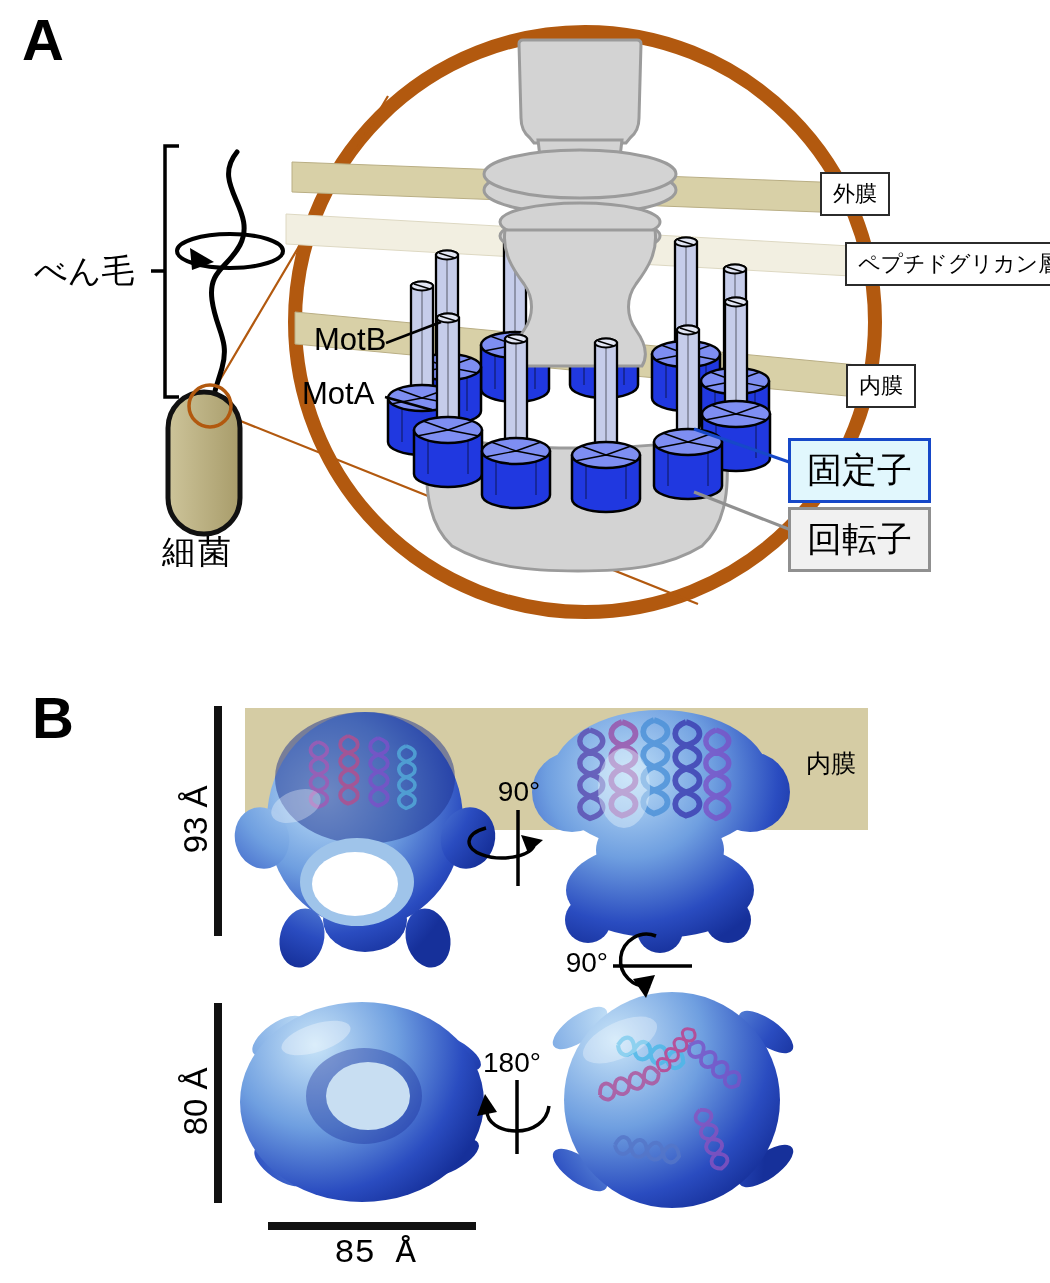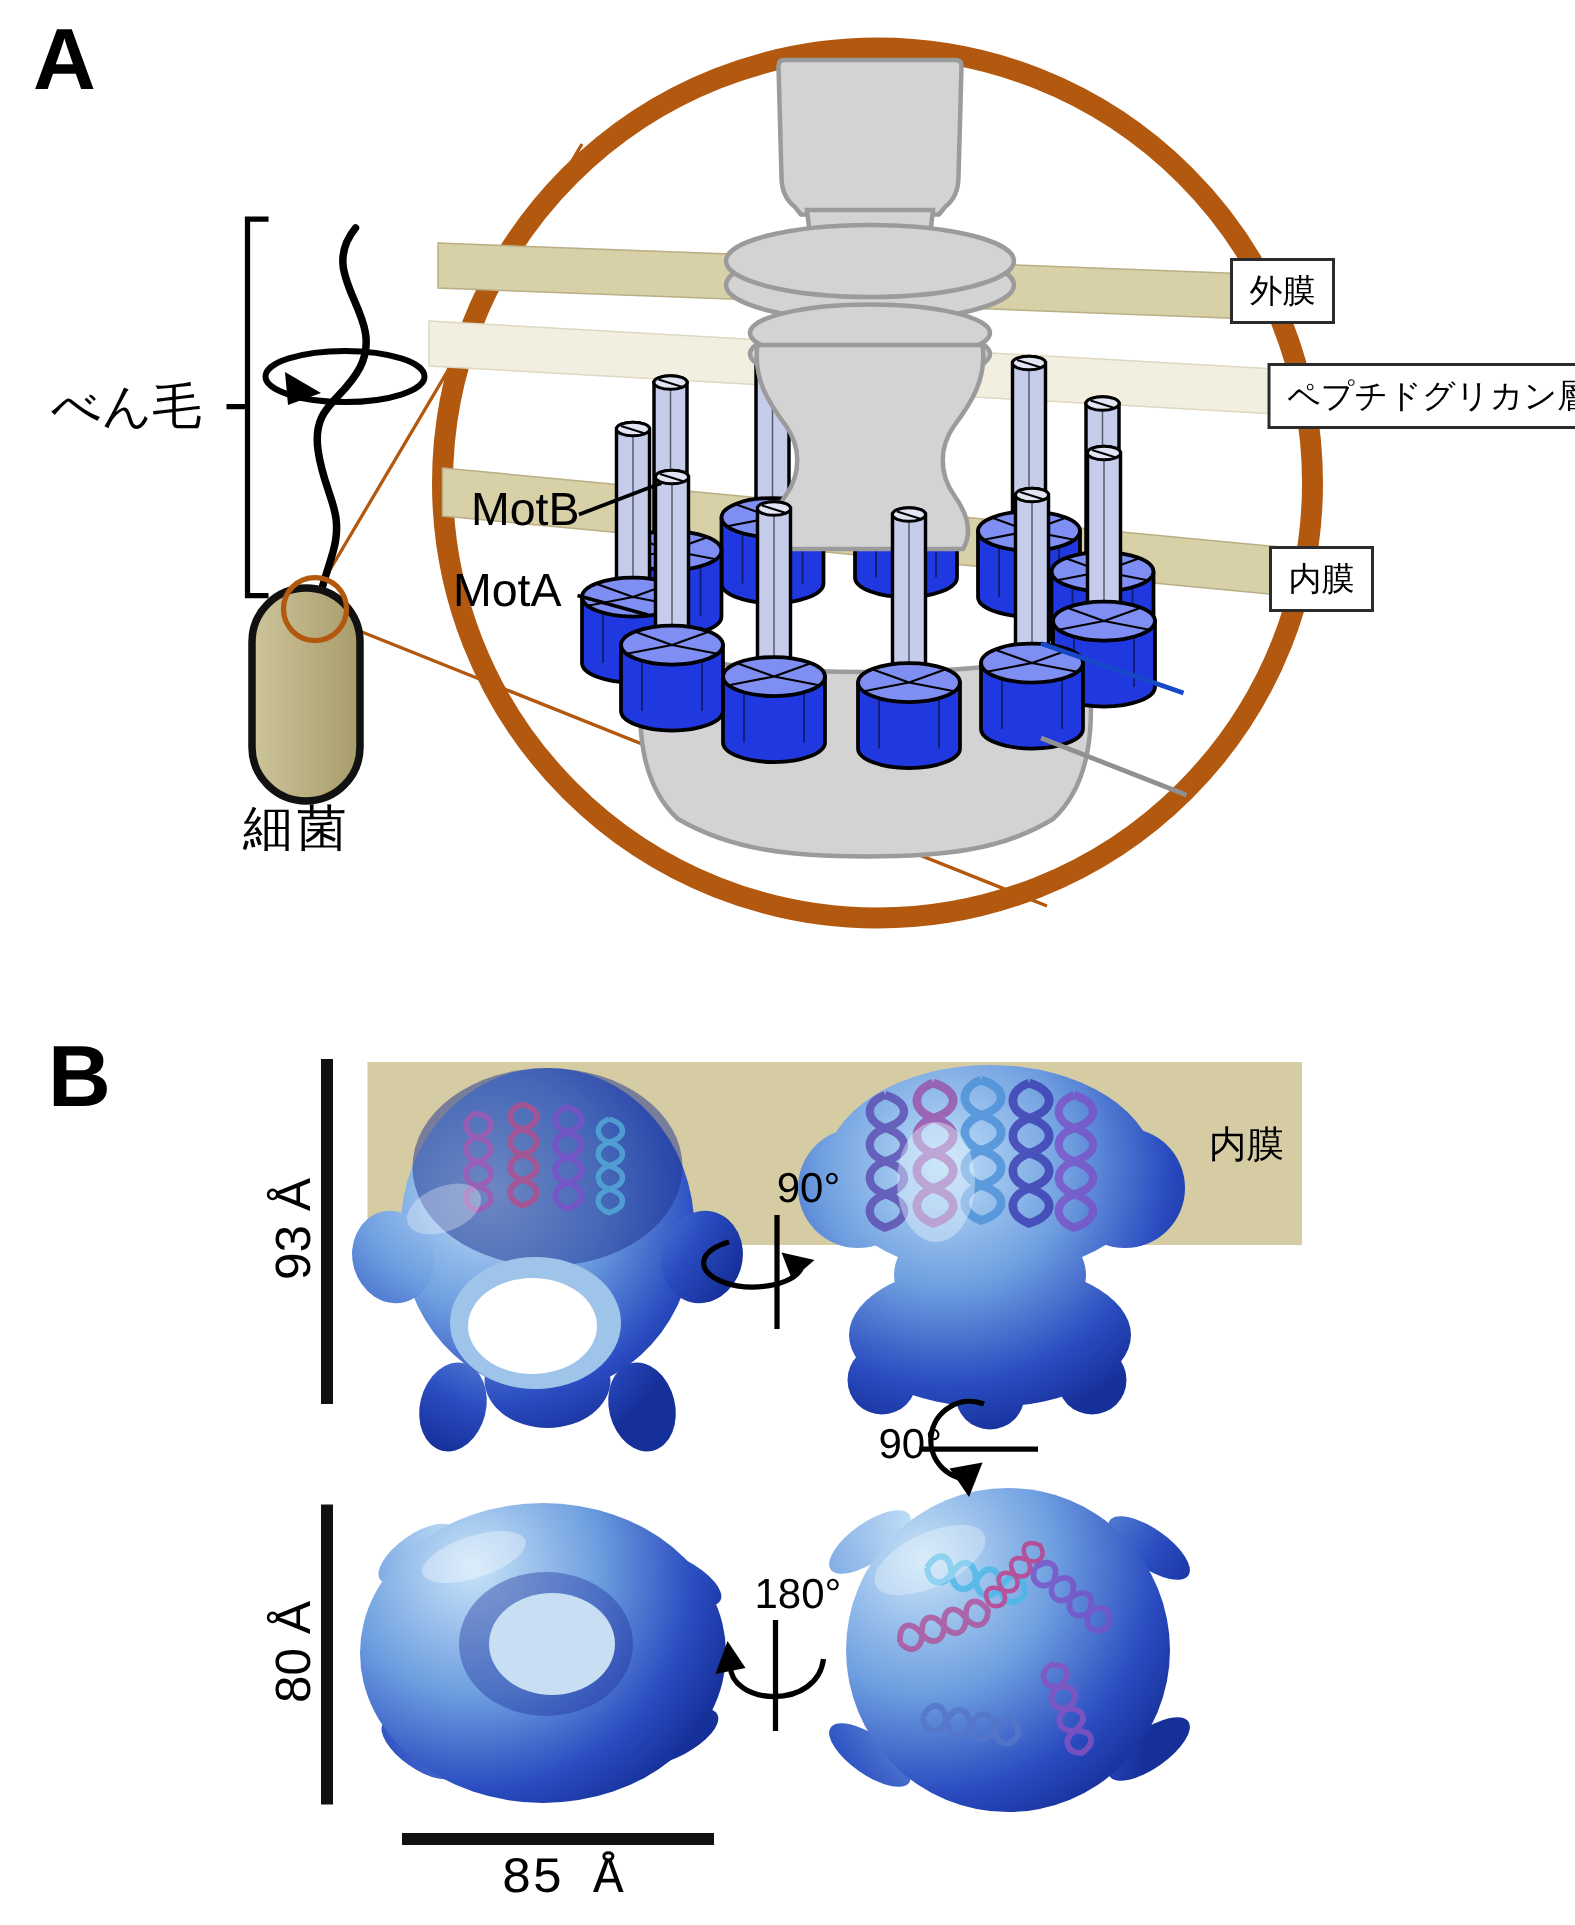--- a/index.html
+++ b/index.html
@@ -6,21 +6,21 @@
   #stage{position:relative;width:1050px;height:1283px;background:#fff;overflow:hidden;
          font-family:"Liberation Sans","DejaVu Sans",sans-serif;color:#000;}
   #art{position:absolute;left:0;top:0;}
   .lbl{position:absolute;white-space:nowrap;line-height:1.05;}
   .panel-letter{font-size:58px;font-weight:600;}
   .jp{font-size:33px;text-align:right;}
   .mot{font-size:31px;}
   .membox{position:absolute;background:#fff;border:2px solid #2b2b2b;font-size:22px;
           padding:5px 11px;white-space:nowrap;}
   .bigbox{position:absolute;font-size:35px;padding:6px 16px;white-space:nowrap;border:3px solid;}
-  .rot-lbl{font-size:28px;margin-left:20px;}
+  .rot-lbl{font-size:28px;}
   .dim-lbl{font-size:33px;}
   .vdim{position:absolute;width:140px;text-align:center;transform:rotate(-90deg);}
 </style>
 </head>
 <body>
 
 <div id="stage">
 
 <svg id="art" width="1050" height="1283" viewBox="0 0 1050 1283">
   <defs>
@@ -210,20 +210,22 @@
 <div class="lbl panel-letter" style="left:22px;top:10px;">A</div>
 <div class="lbl jp" style="left:34px;top:254px;">べん毛</div>
 <div class="lbl jp" style="left:162px;top:535px;letter-spacing:3px;">細菌</div>
 <div class="lbl mot" style="left:314px;top:324px;text-align:right;">MotB</div>
 <div class="lbl mot" style="left:302px;top:378px;text-align:right;">MotA</div>
 
 <div class="membox" style="left:820px;top:172px;">外膜</div>
 <div class="membox" style="left:845px;top:242px;">ペプチドグリカン層</div>
 <div class="membox" style="left:846px;top:364px;">内膜</div>
 
+<div class="bigbox" style="left:788px;top:438px;background:#e1f7fd;border-color:#1648c8;">固定子</div>
+<div class="bigbox" style="left:788px;top:507px;background:#f1f1f1;border-color:#909090;">回転子</div>
 
 <div class="lbl panel-letter" style="left:32px;top:688px;">B</div>
 <div class="lbl" style="left:806px;top:750px;font-size:25px;">内膜</div>
 
 <div class="lbl vdim dim-lbl" style="left:126px;top:802px;">93 Å</div>
 <div class="lbl vdim dim-lbl" style="left:126px;top:1084px;">80 Å</div>
 <div class="lbl dim-lbl" style="left:330px;top:1236px;width:90px;text-align:center;font-size:34px;font-family:Liberation Mono, monospace;">85 Å</div>
 
 <div class="lbl rot-lbl" style="left:494px;top:777px;width:50px;text-align:center;">90°</div>
 <div class="lbl rot-lbl" style="left:558px;top:948px;width:50px;text-align:right;">90°</div>

